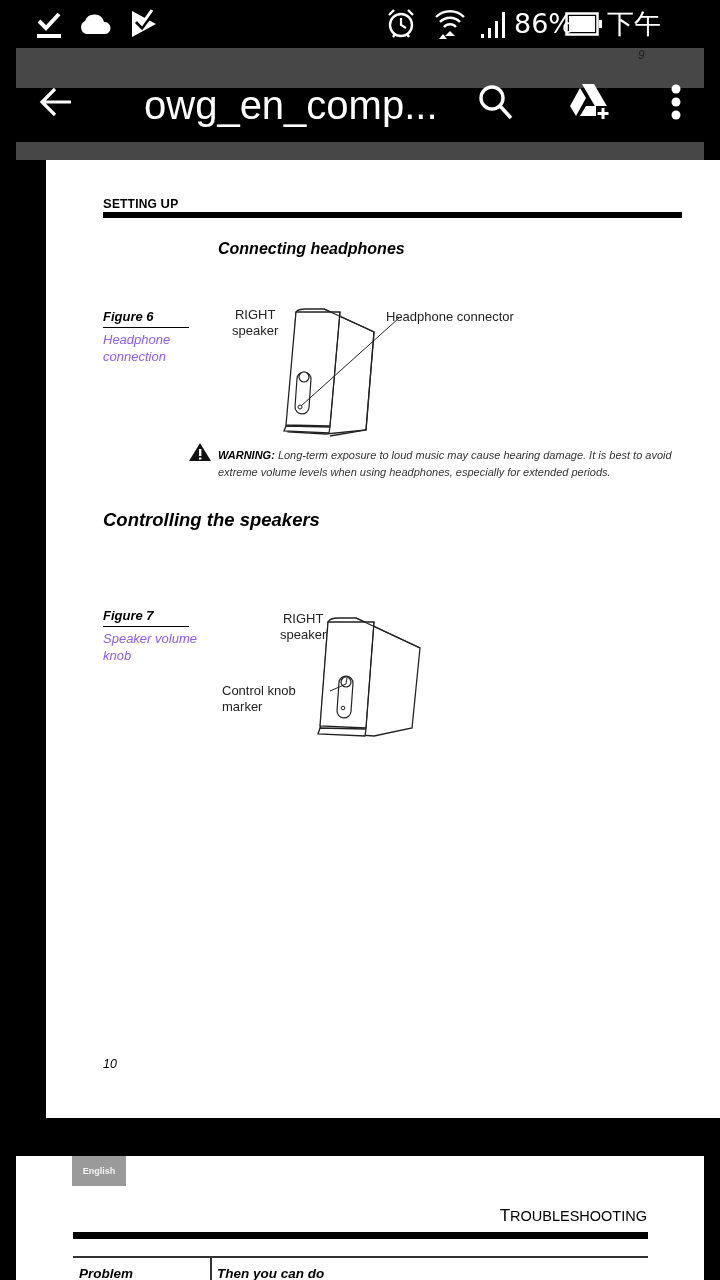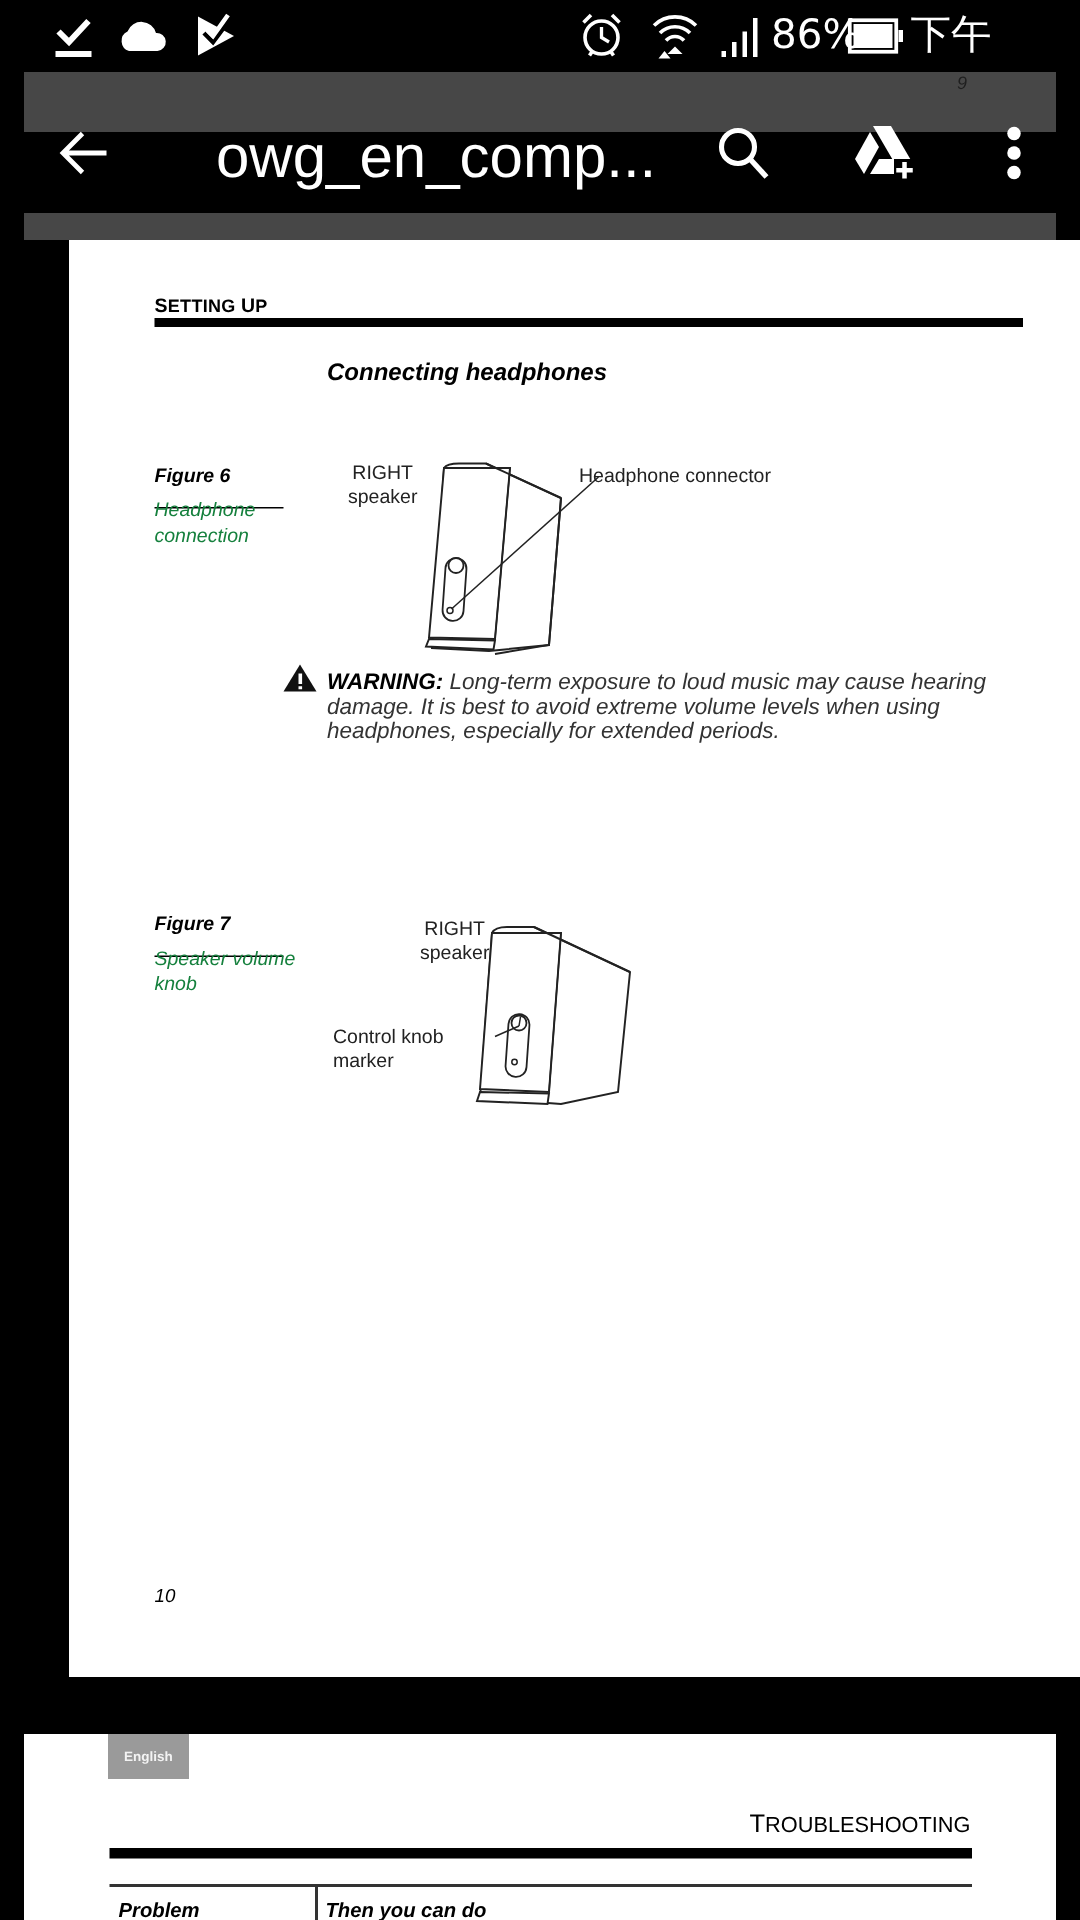--- a/index.html
+++ b/index.html
@@ -26,25 +26,25 @@
   
   .page { position: absolute; left: 16px; top: 160px; width: 688px; height: 958px; background: #fff; margin-left: 30px; }
   .page2 { position: absolute; left: 16px; top: 1156px; width: 688px; height: 124px; background: #fff; }
   .abs { position: absolute; }
 
   .section-head { left: 57px; top: 36px; font-size: 12px; font-weight: bold; letter-spacing: 0.2px; }
   .section-head .big { font-size: 13px; }
   .rule-thick { left: 57px; height: 6px; background: #000; }
   .h3 { font-weight: bold; font-style: italic; font-size: 16px; }
   .body { font-size: 13.4px; line-height: 17.5px; color: #222; }
-  .fig-label { left: 57px; width: 86px; font-size: 13px; font-weight: bold; font-style: italic; border-bottom: 1.3px solid #000; padding-bottom: 14px; }
-  .fig-cap { left: 57px; width: 100px; font-size: 13px; font-style: italic; line-height: 17px; color: #15803d; }
+  .fig-label { left: 57px; width: 86px; font-size: 13px; font-weight: bold; font-style: italic; border-bottom: 1.3px solid #000; padding-bottom: 3px; }
+  .fig-cap { left: 57px; width: 100px; font-size: 13px; font-style: italic; line-height: 17px; color: #8b5cf6; }
   .callout { font-size: 13px; line-height: 16px; color: #222; }
   .h2 { font-weight: bold; font-style: italic; font-size: 18.5px; }
-  .warning { font-size: 15px; line-height: 16.5px; font-style: italic; color: #333; }
+  .warning { font-size: 11px; line-height: 16.5px; font-style: italic; color: #333; }
   .warning b { font-style: italic; color: #000; }
 
   .english-tab { left: 56px; top: 0px; width: 54px; height: 30px; background: #9a9a9a; color: #f3f3f3; font-size: 9px; font-weight: bold; display: flex; align-items: center; justify-content: center; }
 </style>
 </head>
 <body>
 
 <div class="statusbar">
   <span class="sb-icon" style="left:24px;width:28px;">
     <svg width="26" height="30" viewBox="0 0 26 30">
@@ -178,20 +178,21 @@
 
   <div class="abs" style="left:142px;top:282px;">
     <svg width="24" height="20" viewBox="0 0 24 20">
         <path d="M12 1 L23 19 H1 Z" fill="#111"></path>
         <rect x="11" y="7" width="2.4" height="7" fill="#fff"></rect>
         <rect x="11" y="15.5" width="2.4" height="2" fill="#fff"></rect>
       </svg>
   </div>
   <div class="abs warning" style="left:172px;top:287px;width:470px;"><b>WARNING:</b><span> Long-term exposure to loud music may cause hearing damage. It is best to avoid extreme volume levels when using headphones, especially for extended periods.</span></div>
 
+  <div class="abs h2" style="left:57px;top:349px;">Controlling the speakers</div>
 
   <div class="abs fig-label" style="top:448px;">Figure 7</div>
   <div class="abs fig-cap" style="top:470px;">Speaker volume knob</div>
 
   <div class="abs callout" style="left:234px;top:451px;text-align:center;">
     <div>RIGHT</div>
     <div>speaker</div>
   </div>
   <div class="abs callout" style="left:176px;top:523px;">
     <div>Control knob</div>

